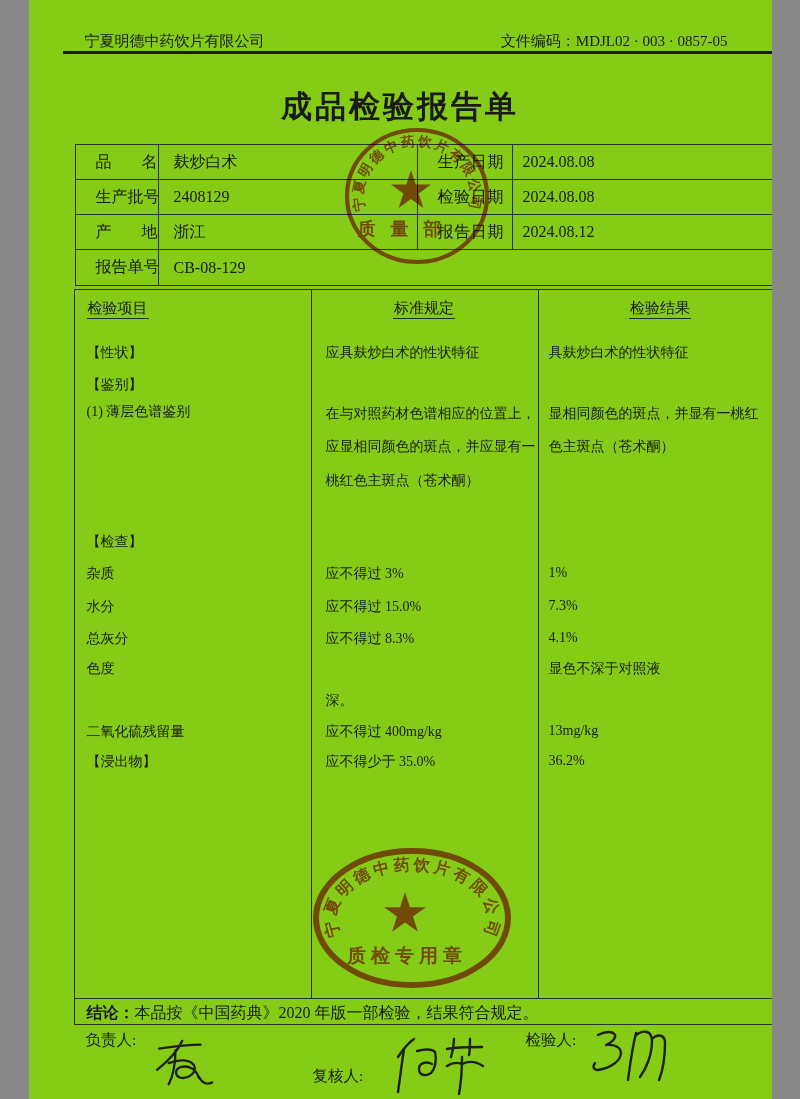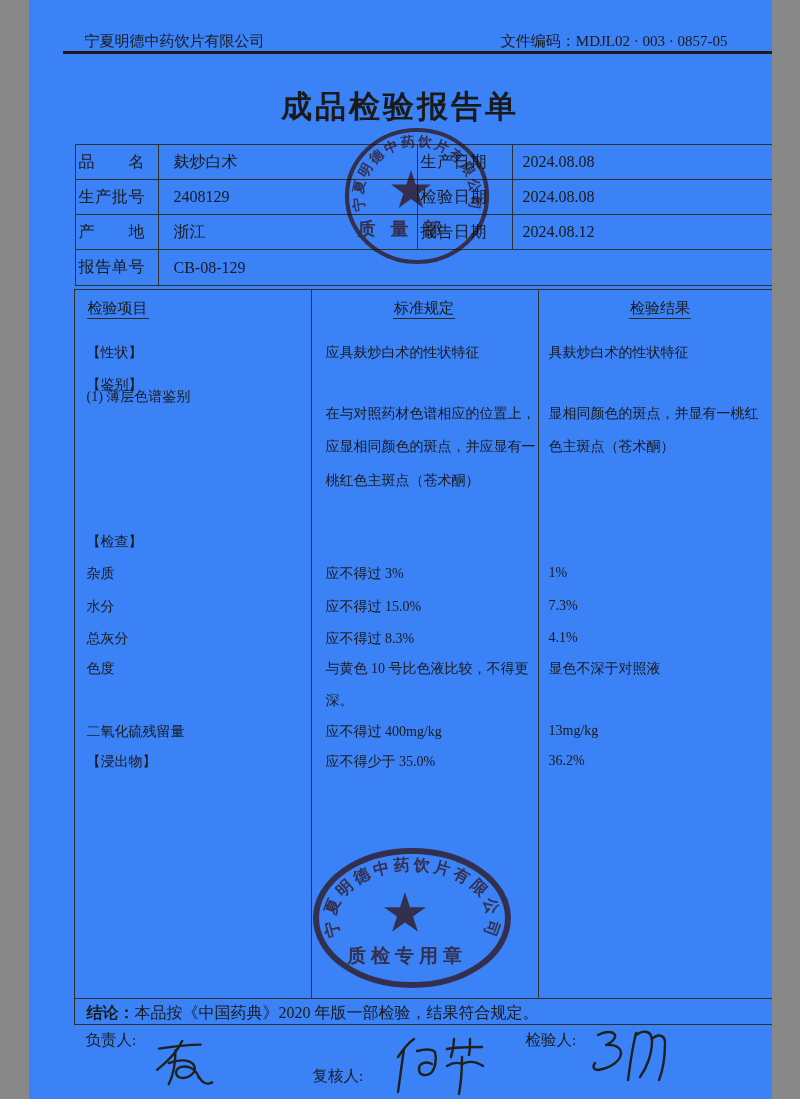--- a/index.html
+++ b/index.html
@@ -1,19 +1,19 @@
 <!DOCTYPE html>
 <html><head>
 <meta charset="utf-8">
 <style>
   * { margin:0; padding:0; box-sizing:border-box; }
   html,body { background:#888; }
   .page {
     position:relative; width:743px; height:1099px; margin:0 auto;
-    background:#3b82f6; overflow:hidden;
+    background:#84cc16; overflow:hidden;
     font-family:"Liberation Serif","DejaVu Serif",serif;
     color:#1a1a1a;
   }
   .abs { position:absolute; white-space:nowrap; }
 
   
   .company { left:56px; top:32px; font-size:15px; }
   .doccode { right:44px; top:32px; font-size:15px; }
   .headrule { left:34px; top:51px; width:734px; height:3px; background:#1c1c1c; }
 
@@ -22,21 +22,21 @@
            font-size:31px; font-weight:700; letter-spacing:3px; }
 
   
   .info-table { position:absolute; left:46px; top:144px; width:708px;
     border:1px solid #2f2f2f; display:grid;
     grid-template-columns:83px 259px 95px 269px; grid-auto-rows:35px; }
   .ic { border-right:1px solid #2f2f2f; border-bottom:1px solid #2f2f2f;
         display:flex; align-items:center; font-size:16px; overflow:visible; white-space:nowrap; }
   .ic.lastcol { border-right:none; }
   .ic.lastrow { border-bottom:none; }
-  .ic .lab { display:block; width:66px; margin-left:3px;
+  .ic .lab { display:block; width:66px; margin-left:20px;
              text-align:justify; text-align-last:justify; }
   .ic.val  { padding-left:15px; }
   .ic.val2 { padding-left:10px; }
   .ic.span3 { grid-column:2 / 5;text-align:center; }
 
   
   .main-table { position:absolute; left:45px; top:289px; width:710px; height:736px;
     border:1px solid #2f2f2f;padding-left:13px; }
   .vline { position:absolute; top:0; width:1px; height:708px; background:#2f2f2f; }
   .v1 { left:236px; } .v2 { left:463px; }
@@ -115,21 +115,21 @@
     <div class="mh h1"><span>检验项目</span></div>
     <div class="mh h2"><span>标准规定</span></div>
     <div class="mh h3"><span>检验结果</span></div>
 
     <div class="ml c1" style="top:54px">【性状】</div>
     <div class="ml c2" style="top:54px">应具麸炒白术的性状特征</div>
     <div class="ml c3" style="top:54px">具麸炒白术的性状特征</div>
 
     <div class="ml c1" style="top:86px">【鉴别】</div>
 
-    <div class="ml c1" style="top:98px">(1) 薄层色谱鉴别</div>
+    <div class="ml c1" style="top:113px">(1) 薄层色谱鉴别</div>
     <div class="ml c2" style="top:148px">应显相同颜色的斑点，并应显有一</div>
     <div class="ml c2" style="top:115px">在与对照药材色谱相应的位置上，</div>
     <div class="ml c2" style="top:182px">桃红色主斑点（苍术酮）</div>
     <div class="ml c3" style="top:115px">显相同颜色的斑点，并显有一桃红</div>
     <div class="ml c3" style="top:148px">色主斑点（苍术酮）</div>
 
     <div class="ml c1" style="top:243px">【检查】</div>
 
     <div class="ml c1" style="top:275px">杂质</div>
     <div class="ml c2" style="top:275px">应不得过 3%</div>
@@ -137,21 +137,20 @@
 
     <div class="ml c1" style="top:308px">水分</div>
     <div class="ml c2" style="top:308px">应不得过 15.0%</div>
     <div class="ml c3" style="top:308px">7.3%</div>
 
     <div class="ml c1" style="top:340px">总灰分</div>
     <div class="ml c2" style="top:340px">应不得过 8.3%</div>
     <div class="ml c3" style="top:340px">4.1%</div>
 
     <div class="ml c1" style="top:370px">色度</div>
-    <div class="ml c2" style="top:370px">与黄色 10 号比色液比较，不得更</div>
     <div class="ml c2" style="top:402px">深。</div>
     <div class="ml c3" style="top:370px">显色不深于对照液</div>
 
     <div class="ml c1" style="top:433px">二氧化硫残留量</div>
     <div class="ml c2" style="top:433px">应不得过 400mg/kg</div>
     <div class="ml c3" style="top:433px">13mg/kg</div>
 
     <div class="ml c1" style="top:463px">【浸出物】</div>
     <div class="ml c2" style="top:463px">应不得少于 35.0%</div>
     <div class="ml c3" style="top:463px">36.2%</div>

